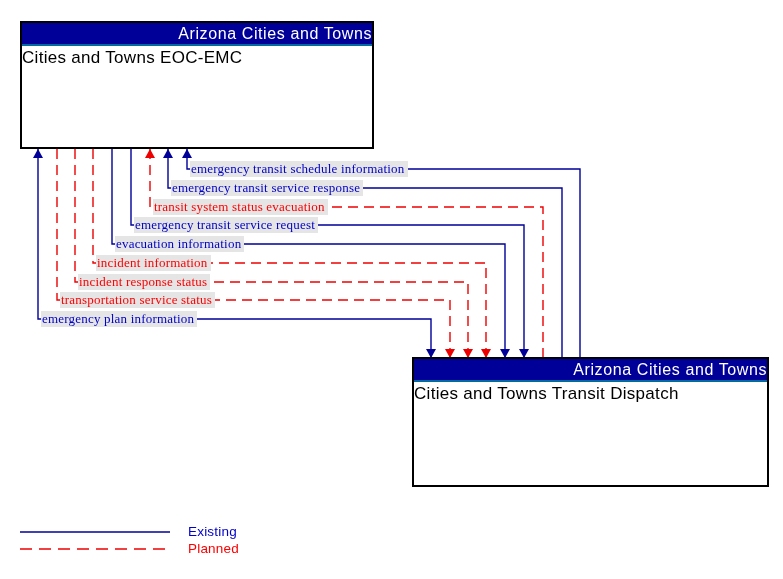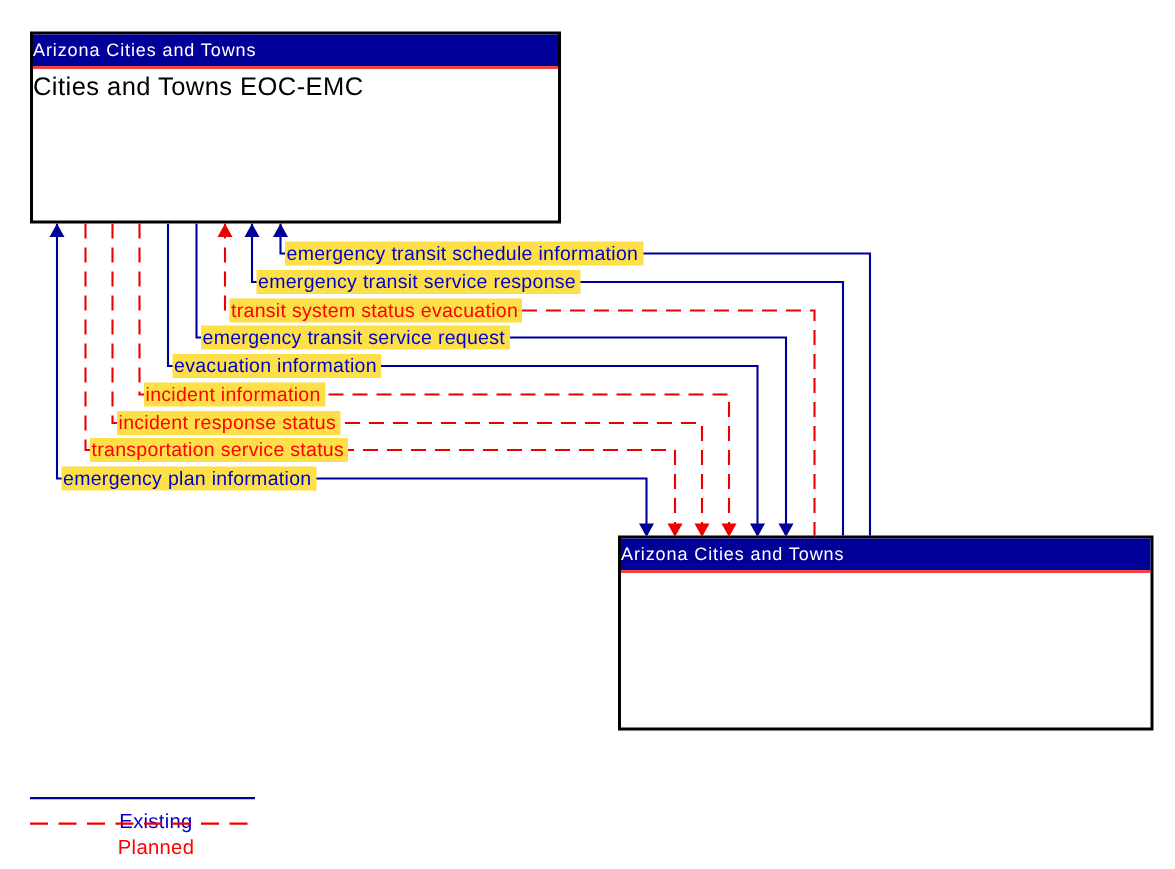--- a/index.html
+++ b/index.html
@@ -5,33 +5,33 @@
   html,body{margin:0;padding:0;background:#fff;}
   .canvas{
     position:relative;width:783px;height:579px;background:#ffffff;
     font-family:"Liberation Sans",sans-serif;overflow:hidden;
   }
   #connector-svg{position:absolute;left:0;top:0;}
   .entity-box{
     position:absolute;border:2px solid #000;background:#fff;box-sizing:border-box;
   }
   .entity-header{
-    color:#fff;text-align:left;font-size:12px;letter-spacing:0.6px;
-    height:21px;line-height:21px;border-bottom:2px solid #ef4444;
+    color:#fff;text-align:right;font-size:16px;letter-spacing:0.6px;
+    height:21px;line-height:21px;border-bottom:2px solid #0369a1;
     white-space:nowrap;overflow:hidden;
   }
   .entity-title{
     color:#000;text-align:left;font-size:17px;letter-spacing:0.3px;
     padding-top:2px;white-space:nowrap;
   }
   .flow-label{
     position:absolute;font-size:13px;line-height:16px;letter-spacing:0.2px;
-    background:#fde047;padding:0 3px 0 1px;white-space:nowrap;
+    background:#e5e5e5;padding:0 3px 0 1px;white-space:nowrap;font-family:Liberation Serif, serif;
   }
-  .legend-item{position:absolute;left:20px;display:flex;align-items:center;flex-direction:column;}
+  .legend-item{position:absolute;left:20px;display:flex;align-items:center;}
   .legend-label{margin-left:18px;font-size:13.5px;letter-spacing:0.2px;line-height:16px;}
 </style>
 </head>
 <body>
 
 <div class="canvas">
 
   <svg id="connector-svg" width="783" height="579">
       <path d="M 187 149 L 187 169 L 580 169 L 580 358" fill="none" stroke="#000099" stroke-width="1.4"></path>
       <polygon points="182,158 192,158 187,149" fill="#000099"></polygon>
@@ -54,20 +54,21 @@
       <polygon points="426,349 436,349 431,358" fill="#000099"></polygon>
     </svg>
 
   <div class="entity-box" id="box-eoc" style="left:20px;top:21px;width:354px;height:128px;">
     <div class="entity-header" style="background: rgb(0, 0, 153); color: rgb(255, 255, 255);">Arizona Cities and Towns</div>
     <div class="entity-title">Cities and Towns EOC-EMC</div>
   </div>
 
   <div class="entity-box" id="box-dispatch" style="left:412px;top:357px;width:357px;height:130px;">
     <div class="entity-header" style="background: rgb(0, 0, 153); color: rgb(255, 255, 255);">Arizona Cities and Towns</div>
+    <div class="entity-title">Cities and Towns Transit Dispatch</div>
   </div>
 
   <div id="labels-layer">
       <div class="flow-label" style="left: 190px; top: 161px; color: rgb(0, 0, 204);">emergency transit schedule information</div>
       <div class="flow-label" style="left: 171px; top: 180px; color: rgb(0, 0, 204);">emergency transit service response</div>
       <div class="flow-label" style="left: 153px; top: 199px; color: rgb(255, 0, 0);">transit system status evacuation</div>
       <div class="flow-label" style="left: 134px; top: 217px; color: rgb(0, 0, 204);">emergency transit service request</div>
       <div class="flow-label" style="left: 115px; top: 236px; color: rgb(0, 0, 204);">evacuation information</div>
       <div class="flow-label" style="left: 96px; top: 255px; color: rgb(255, 0, 0);">incident information</div>
       <div class="flow-label" style="left: 78px; top: 274px; color: rgb(255, 0, 0); text-align: center;">incident response status</div>

